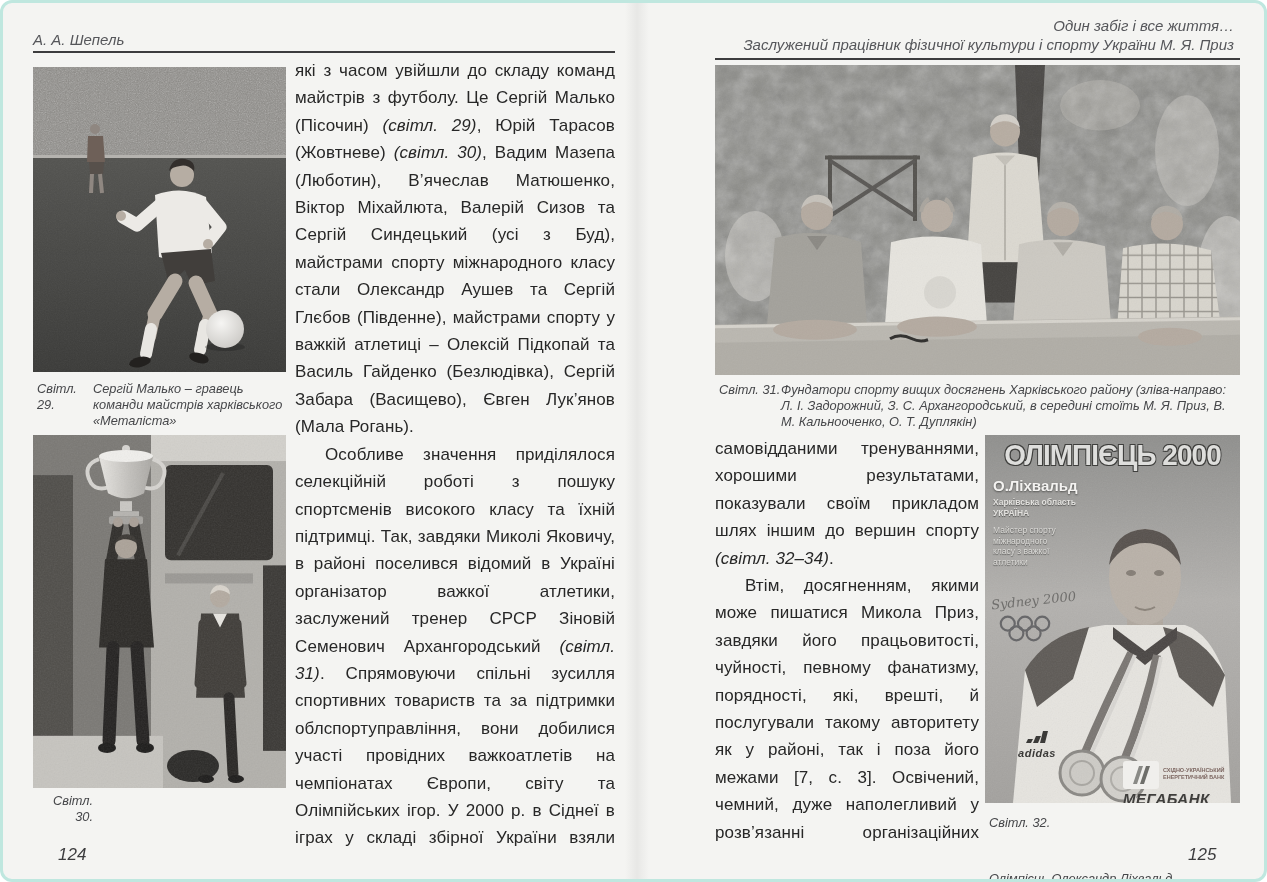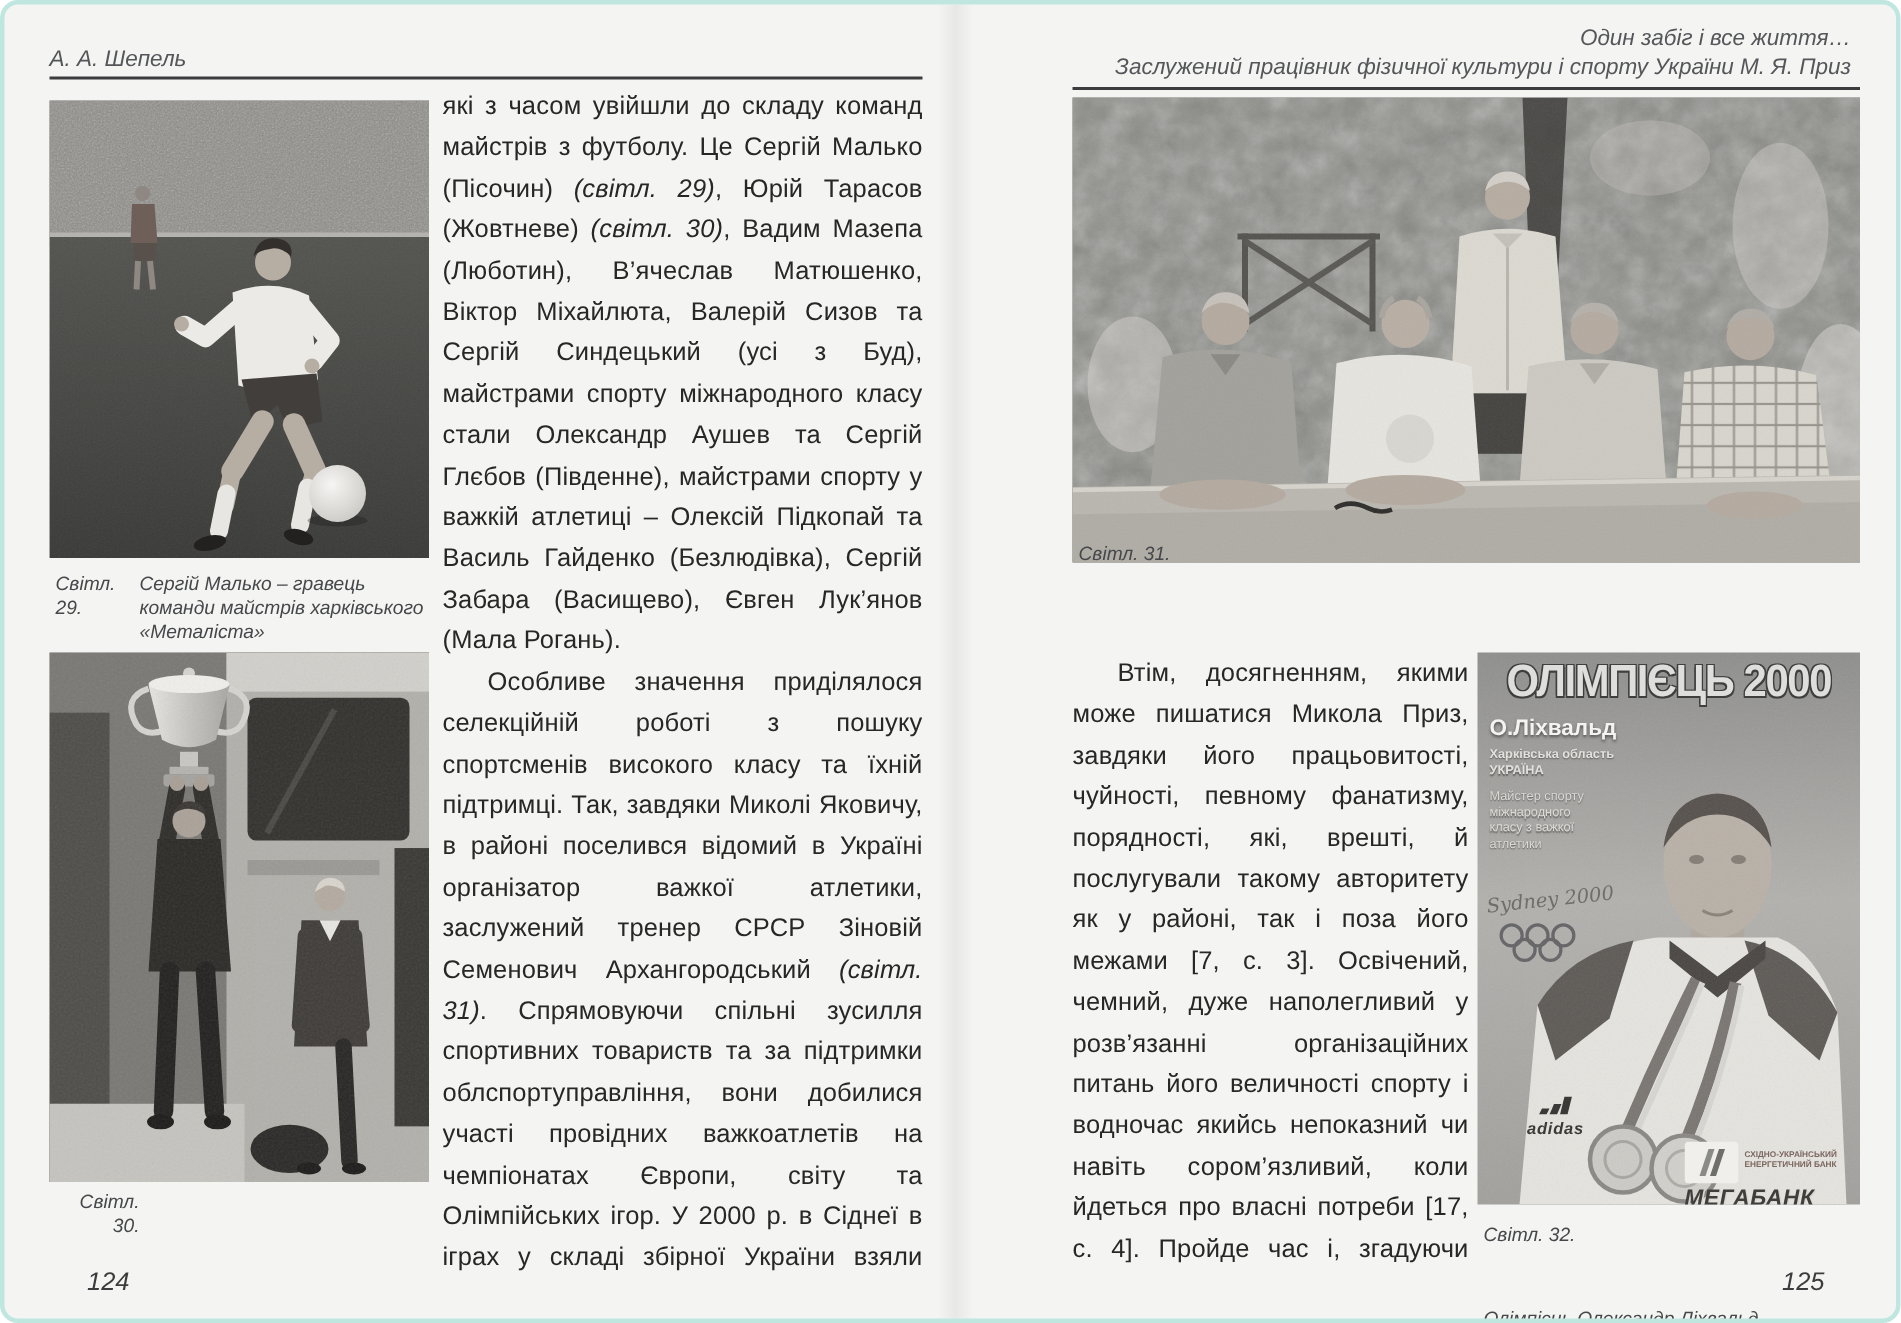--- a/index.html
+++ b/index.html
@@ -252,25 +252,27 @@
       <path d="M0,260 L525,252" stroke="#d6d3cc" stroke-width="3"></path>
       <path d="M0,276 L525,268 L525,308 L0,308 Z" fill="#a8a59e" opacity="0.55"></path>
       <ellipse cx="100" cy="263" rx="42" ry="10" fill="#b4aaa0"></ellipse>
       <ellipse cx="222" cy="260" rx="40" ry="10" fill="#b4aaa0"></ellipse>
       <ellipse cx="455" cy="270" rx="32" ry="9" fill="#b4aaa0"></ellipse>
       <path d="M175,272 q10,-6 22,0 q8,4 16,1" fill="none" stroke="#2e2d2b" stroke-width="3"></path>
       <rect x="0" y="0" width="525" height="308" filter="url(#n3b)" opacity="0.08"></rect>
     </svg>
   </div>
 
-  <div class="cap cap31" style="left:712px; top:358px; width:525px;">
+  <div class="cap cap31" style="left:712px; top:379px; width:525px;">
     <span class="lbl">Світл. 31.</span>
+    <span class="txt">Фундатори спорту вищих досягнень Харківського району (зліва-направо: Л. І. Задорожний, З. С. Архангородський, в середині стоїть М. Я. Приз, В. М. Кальнооченко, О. Т. Дуплякін)</span>
   </div>
 
   <div class="body-col" style="left:712px; top:432px; width:264px; height:415px;">
+    <p><span>самовідданими тренуваннями, хорошими результатами, показували своїм прикладом шлях іншим до вершин спорту </span><span class="it">(світл. 32–34)</span><span>.</span></p>
     <p class="indent"><span>Втім, досягненням, якими може пишатися Микола Приз, завдяки його працьовитості, чуйності, певному фанатизму, порядності, які, врешті, й послугували такому авторитету як у районі, так і поза його межами [7, с. 3]. Освічений, чемний, дуже наполегливий у розв’язанні організаційних питань його величності спорту і водночас якийсь непоказний чи навіть сором’язливий, коли йдеться про власні потреби [17, с. 4]. Пройде час і, згадуючи успіхи району, пов’язані з діяльністю Миколи Яковича, його колишній куратор з фізкультурно-спортивної</span></p>
   </div>
 
   <div class="mag">
     <svg class="fig" viewBox="0 0 255 368">
       <defs>
         <filter id="n4" x="0" y="0" width="100%" height="100%">
           <feTurbulence type="fractalNoise" baseFrequency="0.8" numOctaves="2"></feTurbulence>
           <feColorMatrix type="saturate" values="0"></feColorMatrix>
         </filter>

